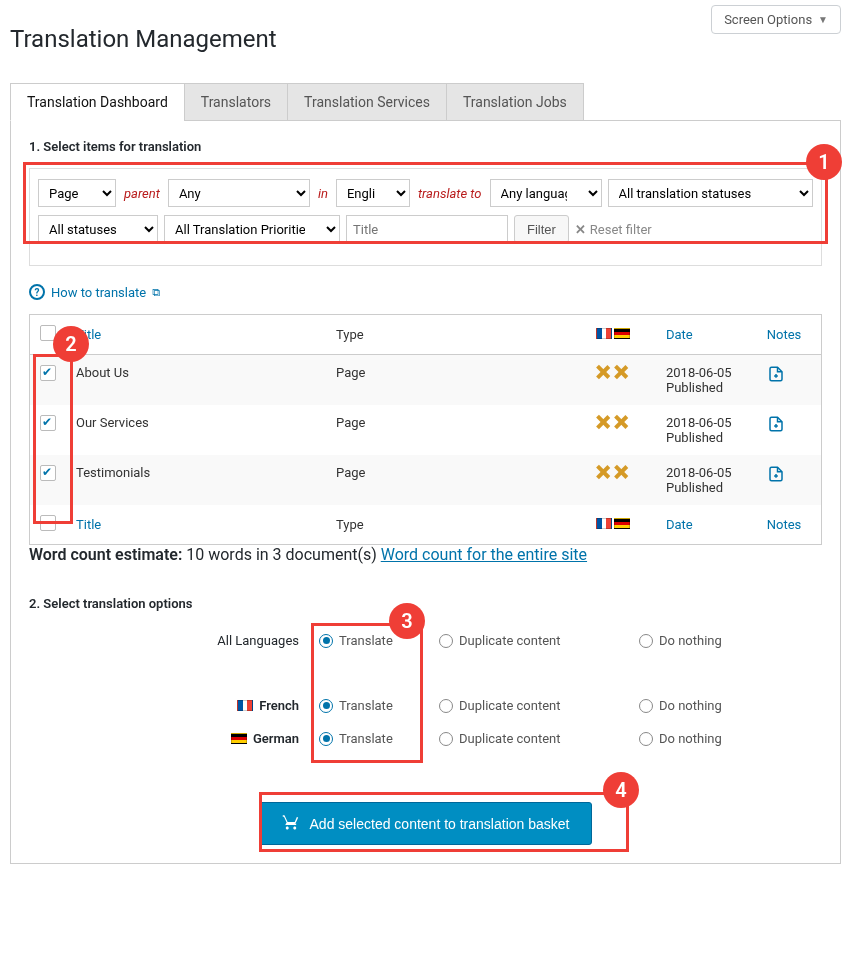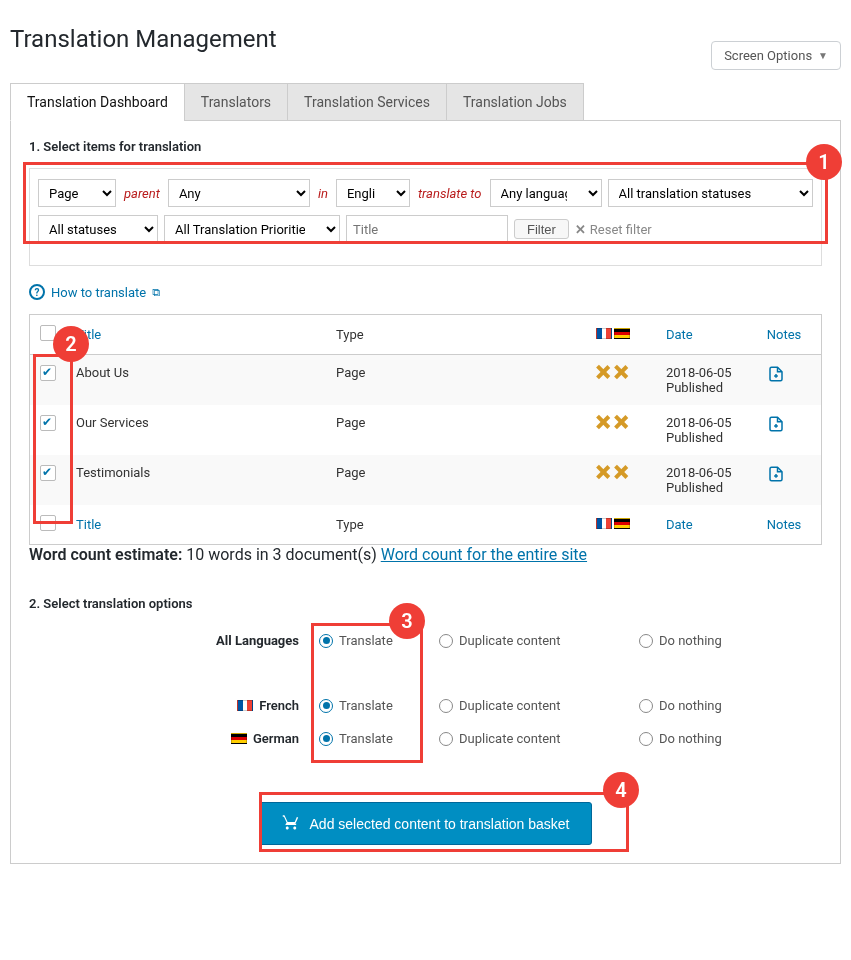--- a/index.html
+++ b/index.html
@@ -18,21 +18,20 @@
     background: #fff;
     border: 1px solid #ccd0d4;
     border-radius: 4px;
     padding: 6px 12px;
     font-size: 13px;
     color: #555;
     cursor: pointer;
     display: flex;
     align-items: center;
     gap: 6px;
-    margin-top: 36px;
   }
   .screen-options .tri { font-size: 10px; color: #777; }
 
   h1.page-title {
     font-size: 24px;
     font-weight: 400;
     color: #23282d;
     margin: 20px 0 30px;
     clear: left;
   }
@@ -64,21 +63,21 @@
   select, input[type=text] {
     border: 1px solid #ccc;
     background: #fff;
     height: 28px;
     padding: 0 6px;
     font-size: 13px;
     font-family: inherit;
   }
   select { padding-right: 18px; }
   .btn {
-    height: 20px; padding: 0 12px; border: 1px solid #ccc; background: #f7f7f7;
+    height: 28px; padding: 0 12px; border: 1px solid #ccc; background: #f7f7f7;
     color: #555; cursor: pointer; border-radius: 3px; font-size: 13px;
   }
   .reset-link { color: #888; display: inline-flex; align-items: center; gap: 4px; cursor: pointer; }
 
   .howto { margin: 18px 0 14px; display: flex; align-items: center; gap: 6px; color: #0073aa; }
   .howto .q-icon { width: 16px; height: 16px; border: 2px solid #0073aa; border-radius: 50%; display: inline-flex; align-items: center; justify-content: center; font-size: 10px; font-weight: bold; color:#0073aa; }
   .howto .ext-icon { font-size: 11px; }
 
   table.items { width: 100%; border-collapse: collapse; border: 1px solid #ccc; }
   table.items th, table.items td { padding: 10px 10px; text-align: left; font-weight: 400; }
@@ -106,21 +105,21 @@
   .status-x::after { transform: translate(-50%,-50%) rotate(-45deg); }
 
   .note-icon { width: 18px; height: 18px; display: inline-block; position: relative; }
   .note-icon svg { width: 18px; height: 18px; }
 
   .wordcount { margin: 0 0 32px; font-size: 16px; }
   .wordcount b { font-weight: 600; }
   .wordcount a { text-decoration: underline; }
 
   .options-grid { display: grid; grid-template-columns: 290px 120px 200px 160px; row-gap: 18px; align-items: center; margin-top: 22px; }
-  .options-grid .lang-label { text-align: right; font-weight: 700; padding-right: 20px; display: flex; justify-content: flex-end; align-items: center; gap: 6px; }
+  .options-grid .lang-label { text-align: right; font-weight: 400; padding-right: 20px; display: flex; justify-content: flex-end; align-items: center; gap: 6px; }
   .options-grid .opt { display: flex; align-items: center; gap: 6px; color: #555; }
   input[type=radio] { width: 14px; height: 14px; appearance: none; border: 1px solid #888; border-radius: 50%; position: relative; cursor: pointer; }
   input[type=radio]:checked { border-color: #0073aa; }
   input[type=radio]:checked::after { content:""; position:absolute; width:7px; height:7px; background:#0073aa; border-radius:50%; left:2.5px; top:2.5px; }
 
   .add-button-wrap { text-align: center; margin-top: 56px; position: relative; }
   .add-button {
     background: #008ec2; color: #fff; border: 1px solid #006799;
     padding: 10px 22px; font-size: 14px; cursor: pointer; border-radius: 3px;
     display: inline-flex; align-items: center; gap: 10px;

